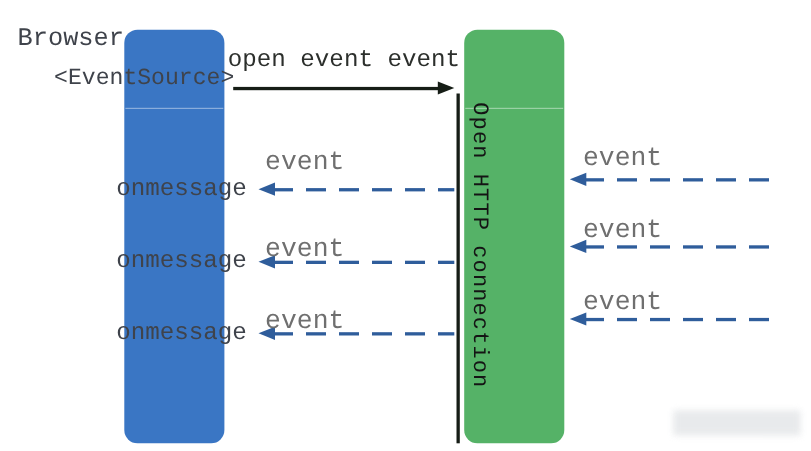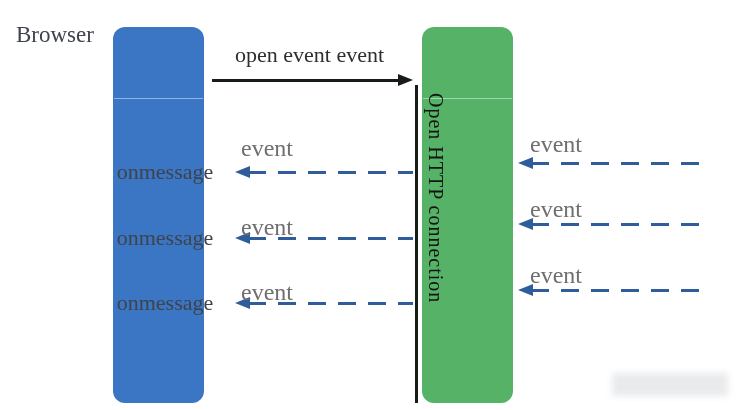--- a/index.html
+++ b/index.html
@@ -1,18 +1,18 @@
 <!DOCTYPE html>
 <html style="--browser_bar: #3a76c4; --server_bar: #55b267; --dash_arrow: #2f5d9b; --solid_arrow: #161d16; --text_dark: #3f434b; --text_gray: #6f6f6f; --stream_text: #2c2f2c; --connection_text: #141414;"><head>
 <meta charset="utf-8">
 <style>
   html,body{margin:0;padding:0;background:#ffffff;}
   .stage{
     position:relative;width:737px;height:410px;background:#ffffff;overflow:hidden;
-    font-family:Liberation Serif, serif;
+    font-family:Liberation Mono, monospace;
   }
   .label{position:absolute;white-space:nowrap;color:var(--text_dark);}
   .browser{left:16px;top:22px;font-size:23px;}
   .server{left:522px;top:26px;font-size:23px;}
   .eventsource{left:20px;top:60px;width:193px;text-align:right;font-size:21px;z-index:5;}
   .openstream{left:207px;top:42px;width:205px;text-align:center;font-size:22px;color:var(--stream_text);}
 
   .bar{position:absolute;top:27px;width:91px;height:376px;border-radius:12px;z-index:1;}
   .bar.blue{left:113px;background:var(--browser_bar);}
   .bar.green{left:422px;background:var(--server_bar);}
@@ -61,20 +61,21 @@
 
   <div class="label browser">Browser</div>
 
   <div class="bar blue">
     <div class="seam"></div>
   </div>
   <div class="bar green">
     <div class="seam"></div>
   </div>
 
+  <div class="label eventsource">&lt;EventSource&gt;</div>
 
   <div class="label openstream">open event event</div>
   <div class="solid-arrow">
     <div class="sline"></div>
     <div class="shead"></div>
   </div>
 
   <div class="vline"></div>
   <div class="vtext">Open HTTP connection</div>
 

